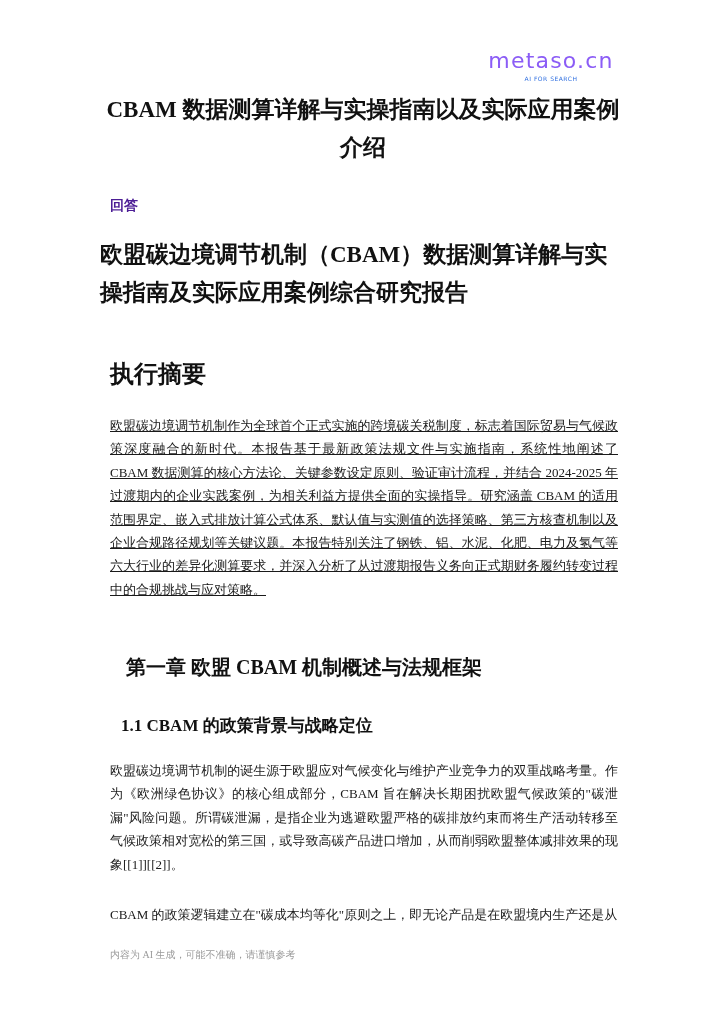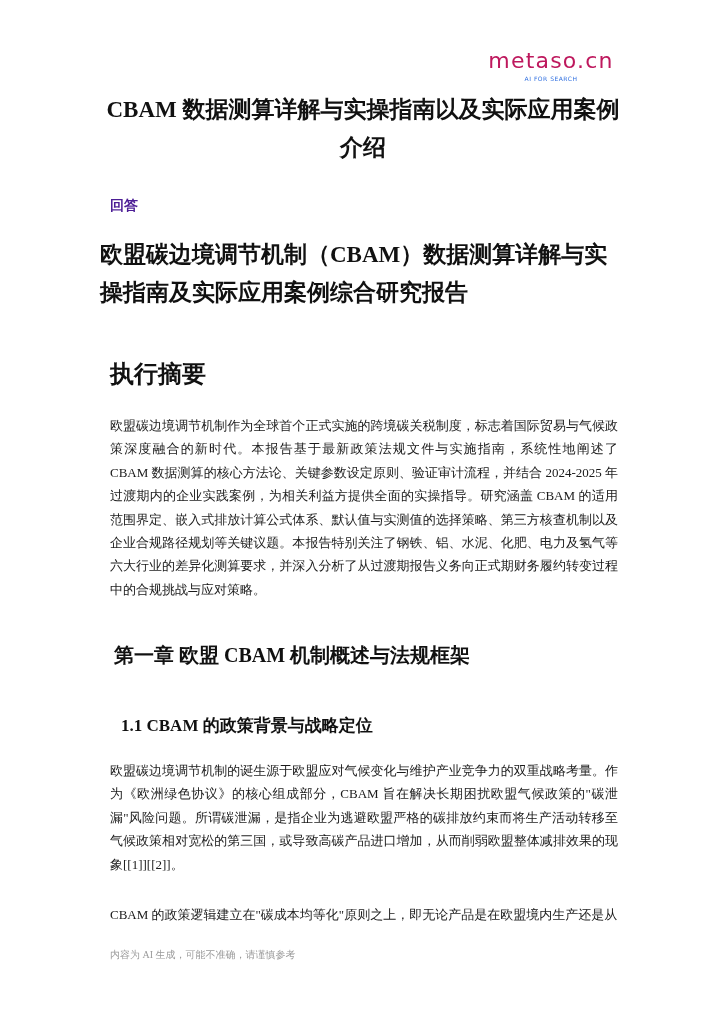--- a/index.html
+++ b/index.html
@@ -18,21 +18,21 @@
     .logo {
       position: absolute;
       top: 50px;
       left: 484px;
       width: 134px;
       text-align: center;
     }
     .logo-main {
       font-family: "DejaVu Sans", "Liberation Sans", sans-serif;
       font-size: 22px;
-      color: #be185d;
+      color: #8b5cf6;
       letter-spacing: 1.2px;
       line-height: 22px;
       display: block;
     }
     .logo-sub {
       font-family: "DejaVu Sans", "Liberation Sans", sans-serif;
       font-size: 6px;
       color: #2f6fe0;
       letter-spacing: 0.5px;
       display: block;
@@ -80,28 +80,28 @@
     .para {
       position: absolute;
       left: 110px;
       width: 508px;
       font-size: 13px;
       line-height: 23.4px;
       margin: 0;
       color: #1a1a1a;
       text-align: justify;
     }
-    .p-exec { top: 414px; }
+    .p-exec { top: 414px; text-decoration: underline; }
     .h-ch1 {
       position: absolute;
       top: 638px;
       left: 110px;
       font-size: 20px;
       font-weight: bold;
-      margin: 4px;
+      margin: 16px;
     }
     .h-sec11 {
       position: absolute;
       top: 703px;
       left: 110px;
       font-size: 17px;
       font-weight: bold;
       margin: 11px;
     }
     .p-s1 { top: 759px; }

